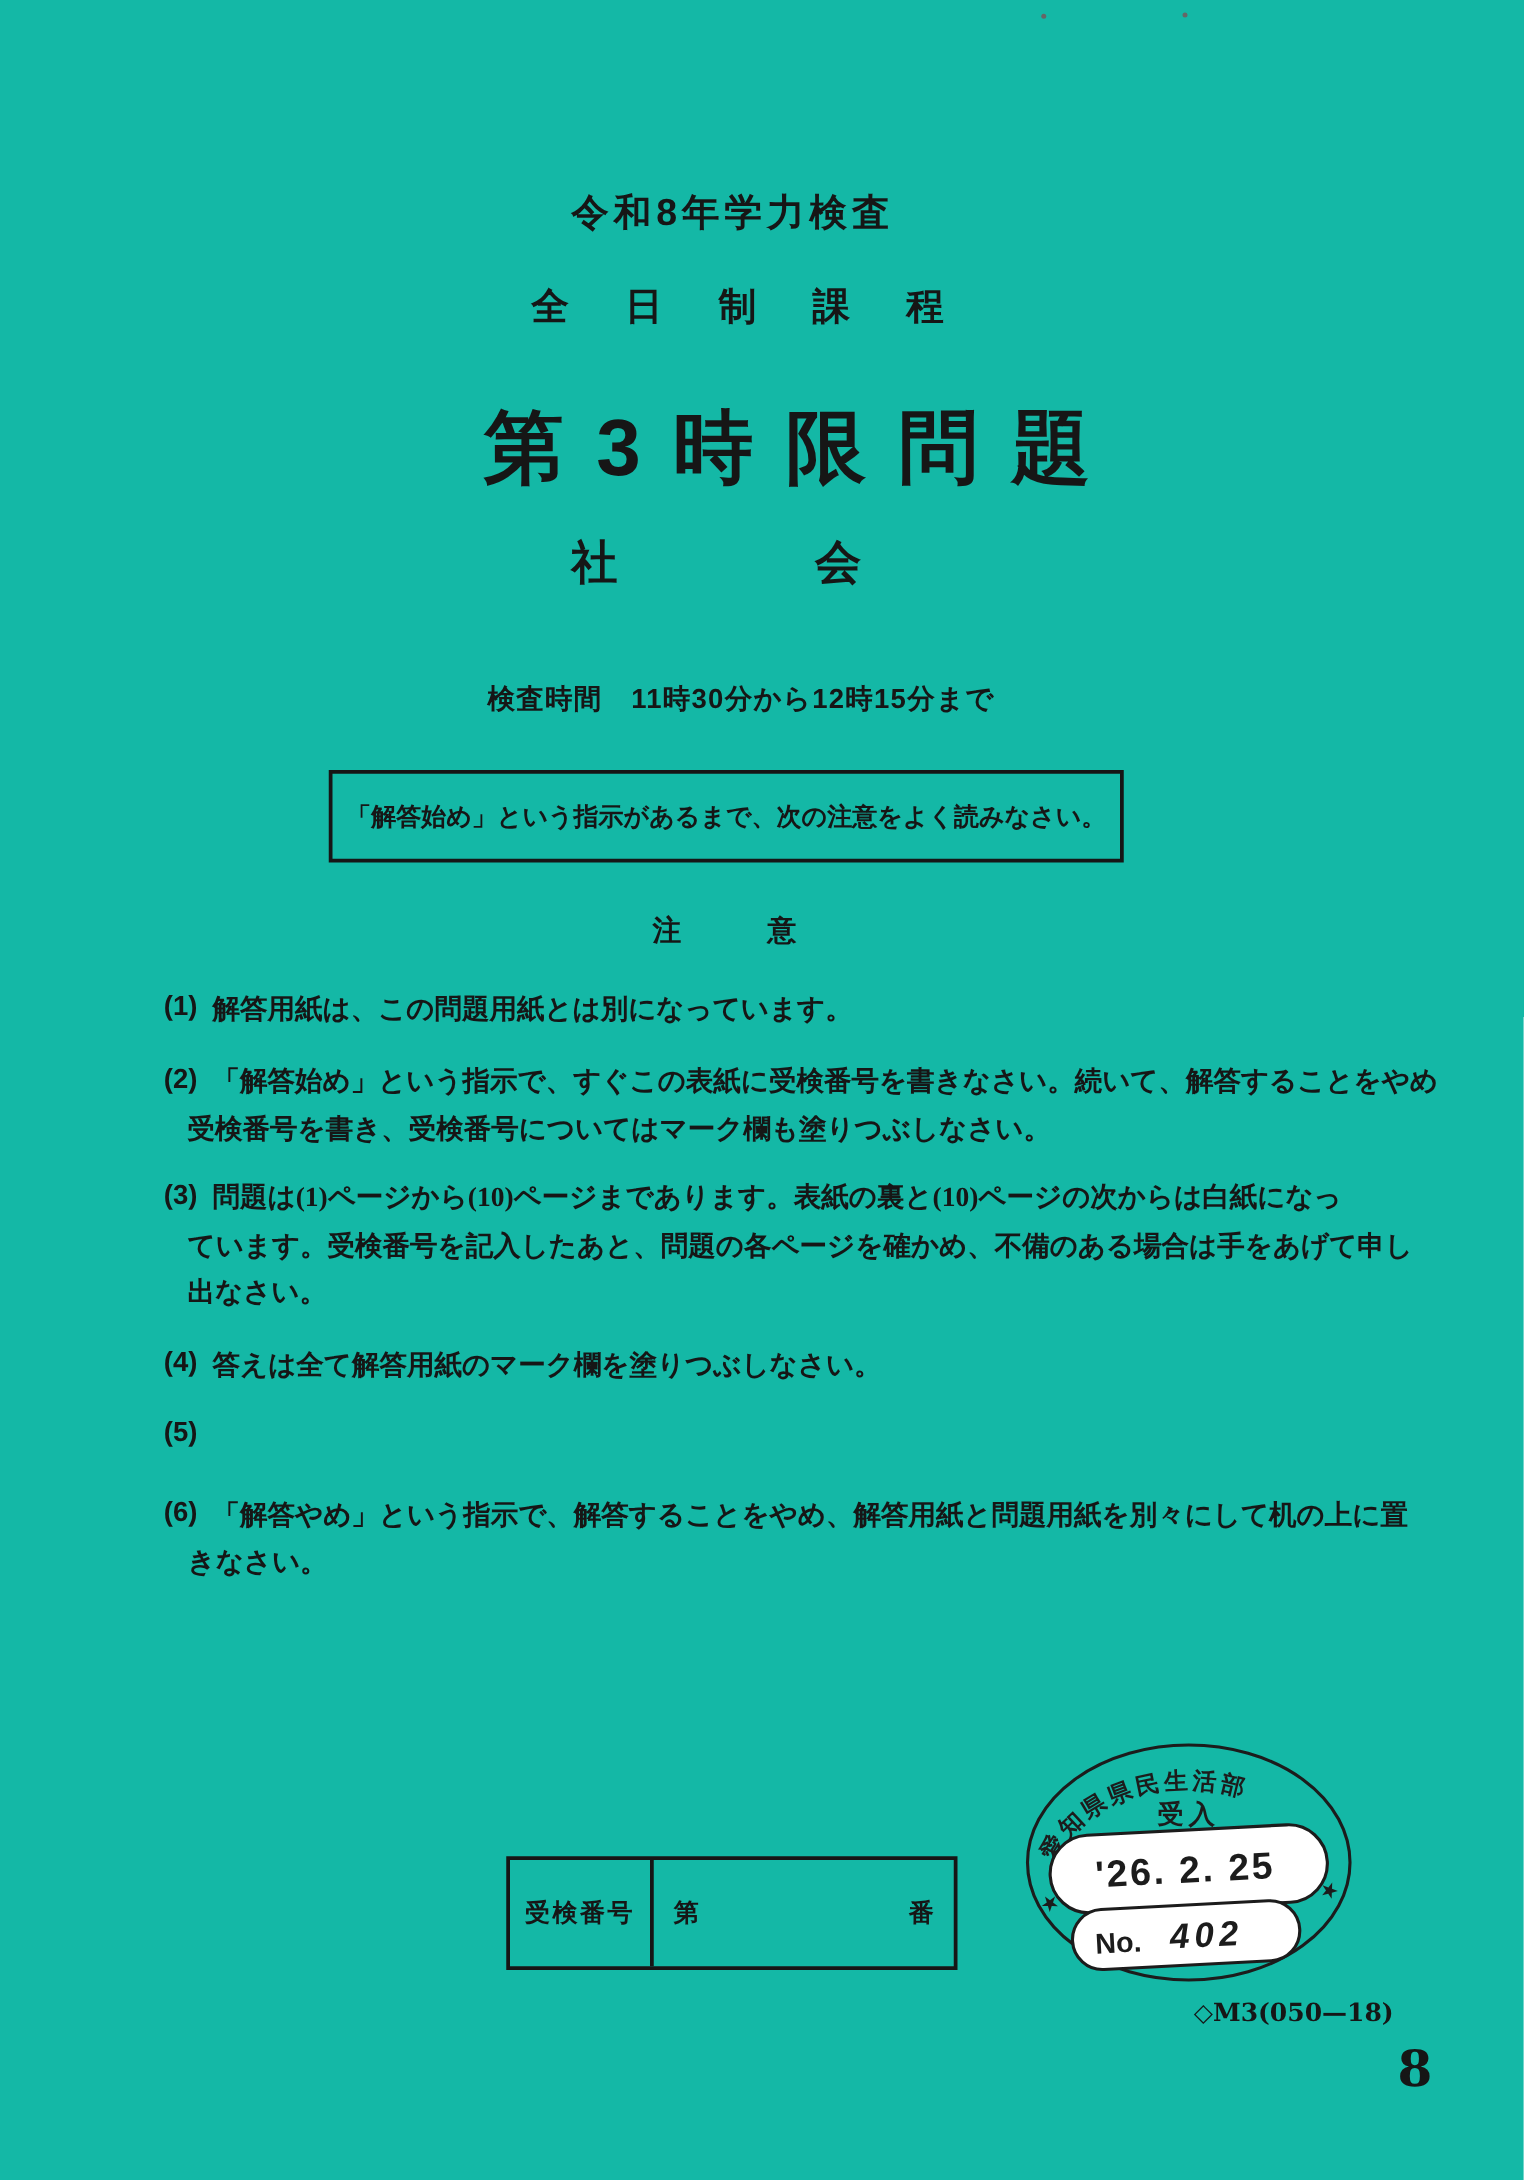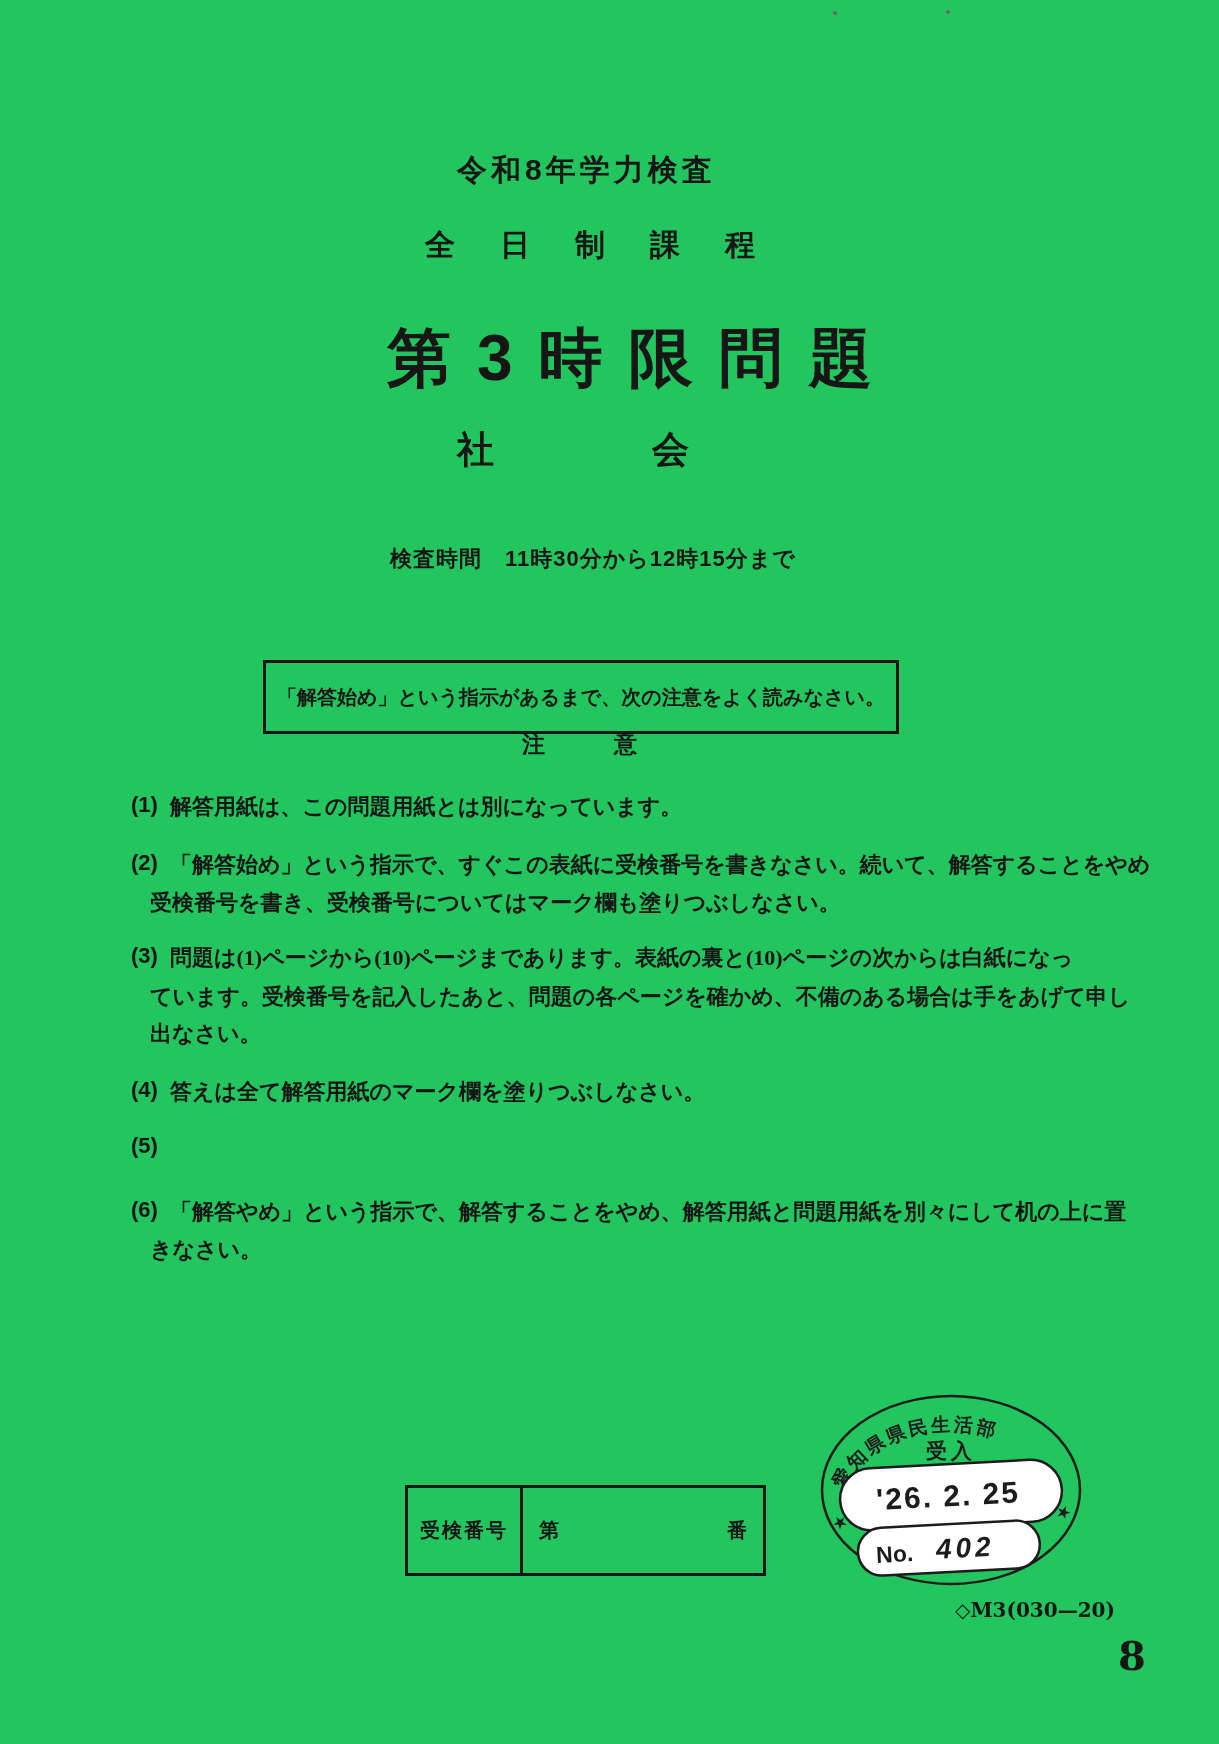--- a/index.html
+++ b/index.html
@@ -1,35 +1,35 @@
 <!DOCTYPE html>
 <html><head>
 <meta charset="utf-8">
 <style>
   html,body{margin:0;padding:0;background:#ffffff;}
   .page{
     position:relative;
     width:1219px;height:1744px;
-    background:#22c55e;
+    background:#14b8a6;
     font-family:"Liberation Sans",sans-serif;
     color:#161616;
     overflow:hidden;
   }
   .abs{position:absolute;white-space:nowrap;}
   .title-year{left:457px;top:150px;font-size:30px;font-weight:700;letter-spacing:4px;}
   .title-course{left:425px;top:225px;font-size:30px;font-weight:700;letter-spacing:45px;}
   .title-period{left:387px;top:315px;font-size:64px;font-weight:700;letter-spacing:26px;}
   .subject-left{left:457px;top:425px;font-size:37px;font-weight:700;}
   .subject-right{left:652px;top:425px;font-size:37px;font-weight:700;}
   .time-line{left:390px;top:544px;font-size:22px;font-weight:700;letter-spacing:1px;}
   .notice-box{
     left:263px;top:616px;width:630px;height:68px;
     border:3px solid #161616;
     display:flex;align-items:center;justify-content:center;
-    font-size:20px;font-weight:700;letter-spacing:0px;margin-top:44px;
+    font-size:20px;font-weight:700;letter-spacing:0px;
   }
   .notes-heading{left:522px;top:729px;font-size:23px;font-weight:700;}
   .note-num{font-size:22px;font-weight:600;left:131px;}
   .note-line{font-size:22px;font-weight:600;letter-spacing:0px;}
   .n-first{left:170px;font-family:Liberation Serif, serif;}
   .n-cont{left:150px;font-family:Liberation Serif, serif;}
   .exam-no-box{
     left:405px;top:1485px;width:355px;height:85px;
     border:3px solid #161616;
     display:flex;
@@ -115,16 +115,16 @@
       <rect x="22" y="72" width="222" height="62" rx="31" fill="#ffffff" stroke="#1c1c1c" stroke-width="2.5"></rect>
       <text x="130" y="114" font-size="30" font-weight="700" fill="#1c1c1c" text-anchor="middle" letter-spacing="2">'26. 2. 25</text>
     </g>
     <g transform="rotate(-3 133 158)">
       <rect x="40" y="132" width="182" height="48" rx="24" fill="#ffffff" stroke="#1c1c1c" stroke-width="2.5"></rect>
       <text x="58" y="167" font-size="23" font-weight="600" fill="#1c1c1c">No.</text>
       <text x="118" y="166" font-size="28" font-weight="600" font-style="italic" fill="#1c1c1c" letter-spacing="4">402</text>
     </g>
   </svg>
 
-  <div class="abs doc-code">◇M3(030—20)</div>
+  <div class="abs doc-code">◇M3(050—18)</div>
   <div class="abs page-number">8</div>
 
 </div>
 
 </body></html>

